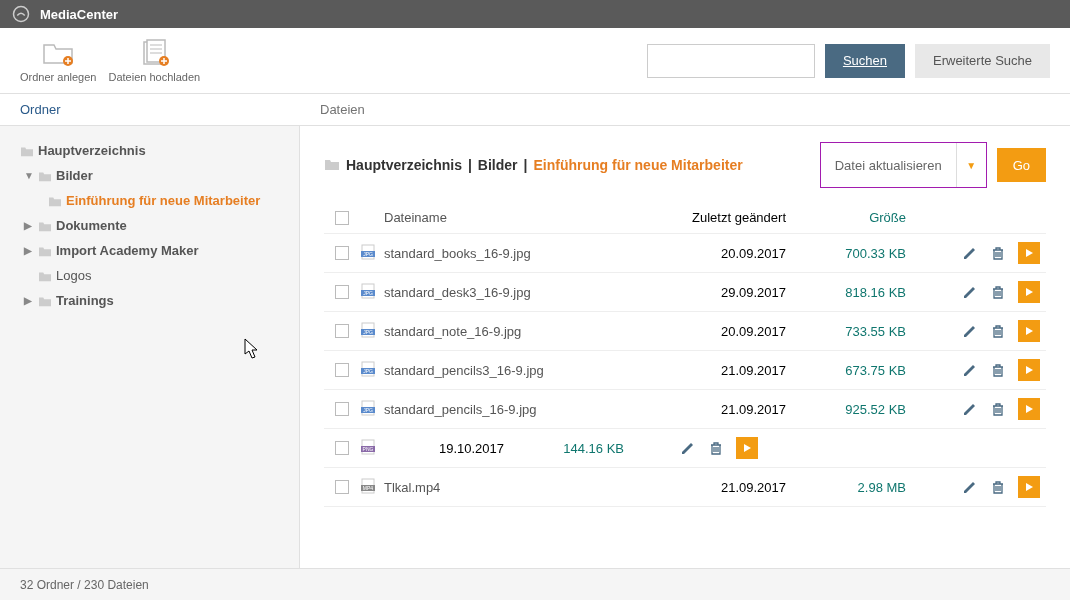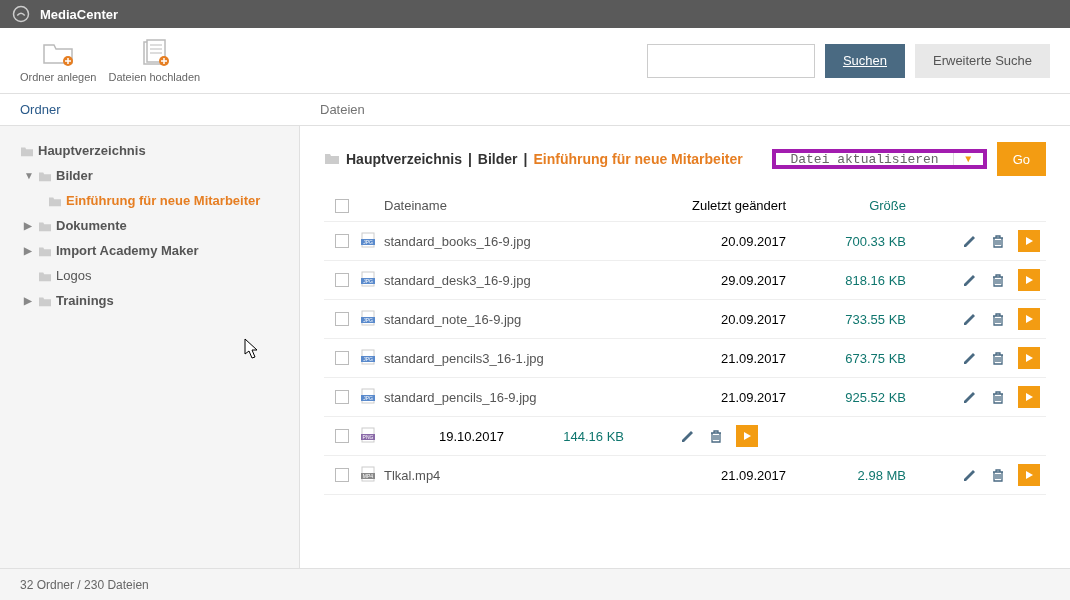--- a/index.html
+++ b/index.html
@@ -35,21 +35,21 @@
 .tree .node.bold { font-weight: bold; }
 .caret { width: 10px; display: inline-block; color: #888; font-size: 10px; }
 
 .main { flex: 1; background: #fff; padding: 16px 24px 0 24px; overflow: auto; }
 .crumb-row { display: flex; justify-content: space-between; align-items: center; margin-bottom: 14px; }
 .crumbs { display: flex; align-items: center; gap: 6px; font-size: 14px; font-weight: bold; }
 .crumbs .seg { color: #333; }
 .crumbs .seg.active { color: #e67e22; }
 .crumbs .sep { color: #333; font-weight: bold; }
 .crumb-actions { display: flex; gap: 10px; align-items: center; }
-.select-wrap { display: flex; border: 4px solid #a21caf; height: 20px; font-family: Liberation Mono, monospace; }
+.select-wrap { display: flex; border: 1px solid #a21caf; height: 46px; }
 .select-txt { padding: 0 14px; display: flex; align-items: center; color: #666; font-size: 13px; }
 .select-caret { width: 30px; border-left: 1px solid #ddd; display: flex; align-items: center; justify-content: center; color: #f39c12; font-size: 10px; }
 .btn-go { background: #f39c12; color: #fff; height: 34px; padding: 0 16px; border: none; cursor: pointer; font-size: 13px; }
 
 .file-table { width: 100%; }
 .ft-head { display: flex; align-items: center; padding: 8px 0; border-bottom: 1px solid #eee; color: #2a5a8a; font-size: 12px; }
 .ft-row { display: flex; align-items: center; padding: 8px 0; border-bottom: 1px solid #eee; }
 .c-chk { width: 36px; display: flex; justify-content: center; }
 .c-ico { width: 24px; }
 .c-name { flex: 1; color: #555; font-size: 13px; }
@@ -296,21 +296,21 @@
           </div>
           <div class="ft-row">
             <div class="c-chk">
               <div class="chk"></div>
             </div>
             <div class="c-ico"><svg width="16" height="16" viewBox="0 0 16 16">
                 <rect x="2" y="1" width="12" height="14" fill="#fff" stroke="#ccc"></rect>
                 <rect x="1" y="7" width="14" height="6" fill="#5a8acc"></rect>
                 <text x="8" y="12" font-size="5" fill="#fff" text-anchor="middle" font-family="Arial">JPG</text>
               </svg></div>
-            <div class="c-name">standard_pencils3_16-1.jpg</div>
+            <div class="c-name">standard_pencils3_16-9.jpg</div>
             <div class="c-date">21.09.2017</div>
             <div class="c-size">673.75 KB</div>
             <div class="c-act">
               <span class="act-ico"><svg width="16" height="16" viewBox="0 0 16 16">
                   <path d="M2 14 L4 14 L13 5 L11 3 L2 12 Z" fill="#4a6a82"></path>
                 </svg></span>
               <span class="act-ico"><svg width="16" height="16" viewBox="0 0 16 16">
                   <path d="M4 5 L4 14 L12 14 L12 5 M3 5 L13 5 M6 3 L10 3 L10 5 L6 5 Z M6 7 L6 12 M8 7 L8 12 M10 7 L10 12" fill="none" stroke="#4a6a82" stroke-width="1.3"></path>
                 </svg></span>
               <span class="act-play">

